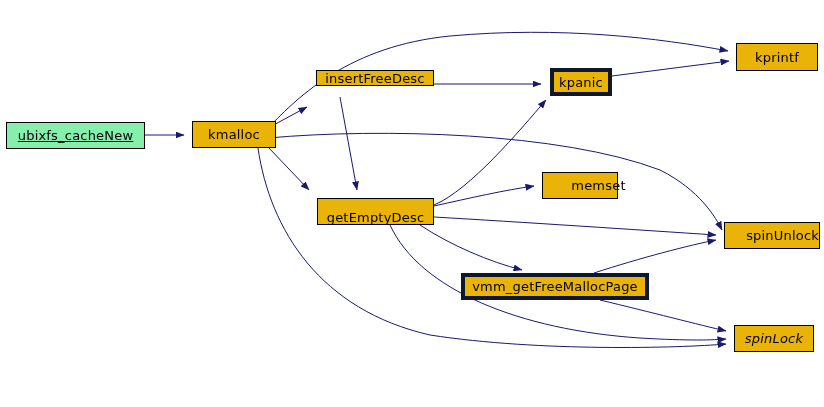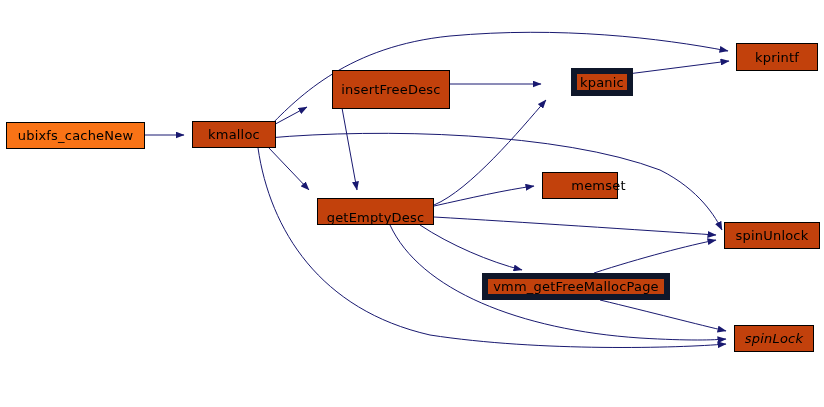--- a/index.html
+++ b/index.html
@@ -21,36 +21,36 @@
     top: 0;
     width: 824px;
     height: 407px;
   }
   .node {
     position: absolute;
     box-sizing: border-box;
     display: flex;
     align-items: center;
     justify-content: center;
-    background: #c2410c;
+    background: #eab308;
     border: 1px solid #000000;
     color: #000000;
     font-size: 13px;
     line-height: 1;
     white-space: nowrap;
     letter-spacing: 0.2px;
     z-index: 2;
   }
   .node.root {
-    background: #f97316;
+    background: #86efac;
     border: 1px solid #000000;
+    text-decoration: underline;
   }
   .node.red {
-    border: 6px solid #0f172a;
-    margin-left: 21px;
+    border: 4px solid #0f172a;
   }
   .node-label {
     pointer-events: none;
   }
 </style>
 </head>
 <body>
 
 <div id="graph-canvas">
 
@@ -80,36 +80,36 @@
       </g>
   </svg>
 
   <div id="node-layer">
       <div class="node root" style="left: 6px; top: 122px; width: 139px; height: 27px;">
         <span class="node-label">ubixfs_cacheNew</span>
       </div>
       <div class="node" style="left: 192px; top: 121px; width: 84px; height: 27px;">
         <span class="node-label">kmalloc</span>
       </div>
-      <div class="node" style="left: 332px; top: 70px; width: 118px; height: 39px;">
+      <div class="node" style="left: 316px; top: 70px; width: 118px; height: 16px;">
         <span class="node-label">insertFreeDesc</span>
       </div>
       <div class="node red" style="left: 550px; top: 68px; width: 62px; height: 28px;">
         <span class="node-label">kpanic</span>
       </div>
       <div class="node" style="left: 736px; top: 43px; width: 82px; height: 28px;">
         <span class="node-label">kprintf</span>
       </div>
       <div class="node" style="left: 542px; top: 172px; width: 76px; height: 27px; padding-left: 37px;">
         <span class="node-label">memset</span>
       </div>
       <div class="node" style="left: 317px; top: 198px; width: 117px; height: 27px; align-items: flex-end;">
         <span class="node-label">getEmptyDesc</span>
       </div>
-      <div class="node" style="left: 724px; top: 222px; width: 96px; height: 27px;">
+      <div class="node" style="left: 724px; top: 222px; width: 96px; height: 27px; justify-content: flex-end;">
         <span class="node-label">spinUnlock</span>
       </div>
       <div class="node red" style="left: 461px; top: 273px; width: 188px; height: 27px;">
         <span class="node-label">vmm_getFreeMallocPage</span>
       </div>
       <div class="node" style="left: 734px; top: 325px; width: 80px; height: 27px; font-style: italic;">
         <span class="node-label">spinLock</span>
       </div>
     </div>
 

